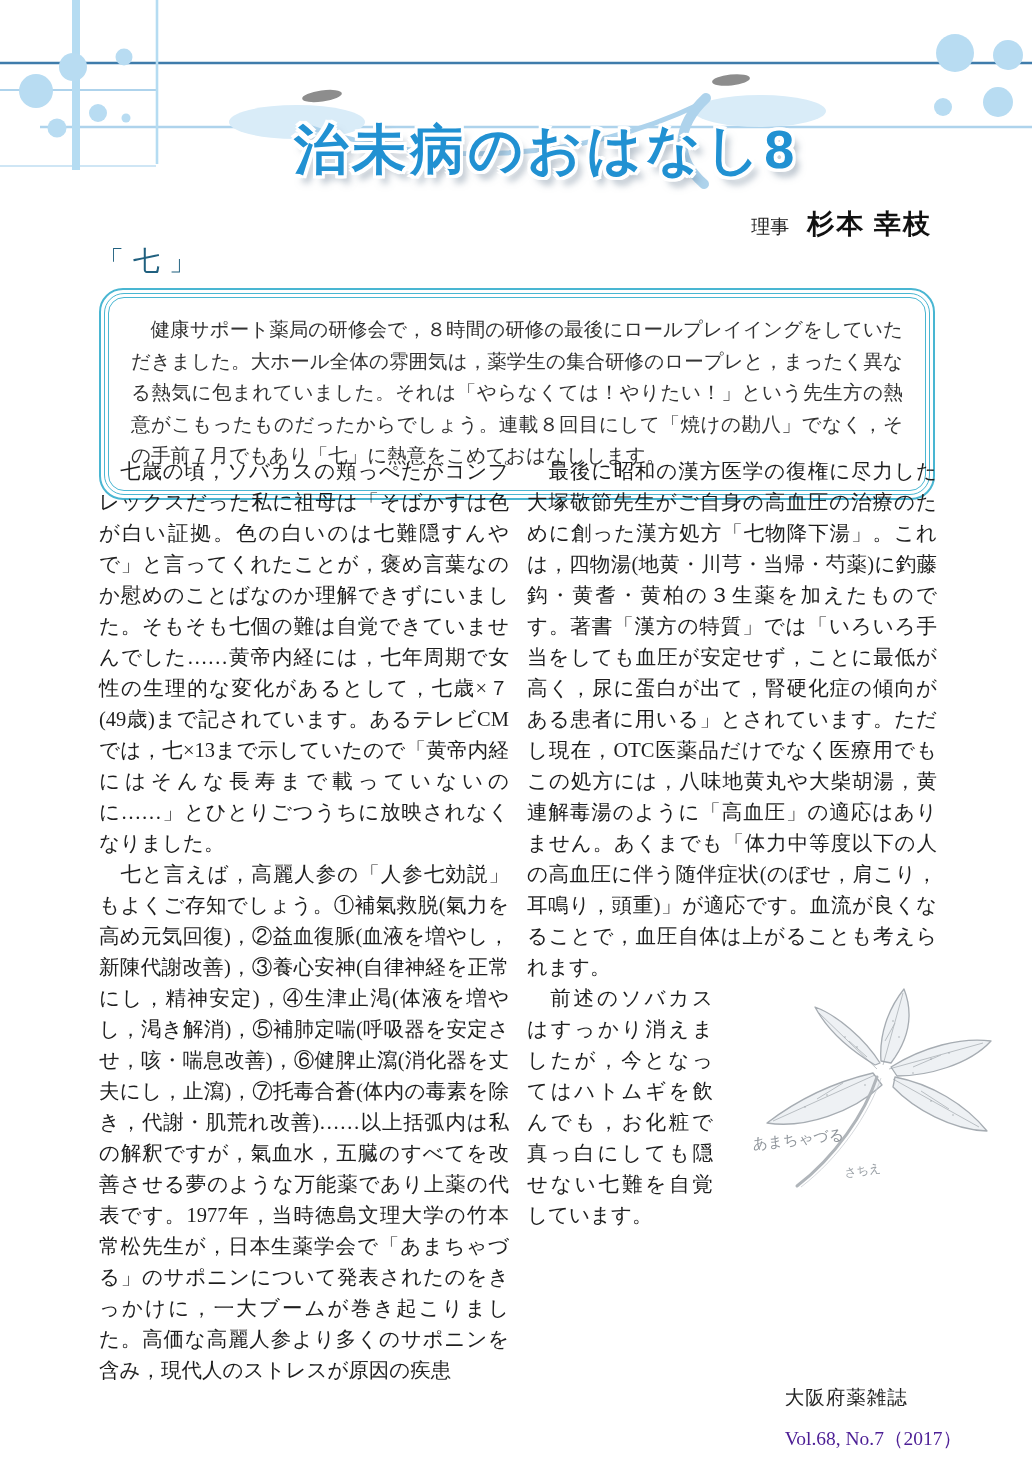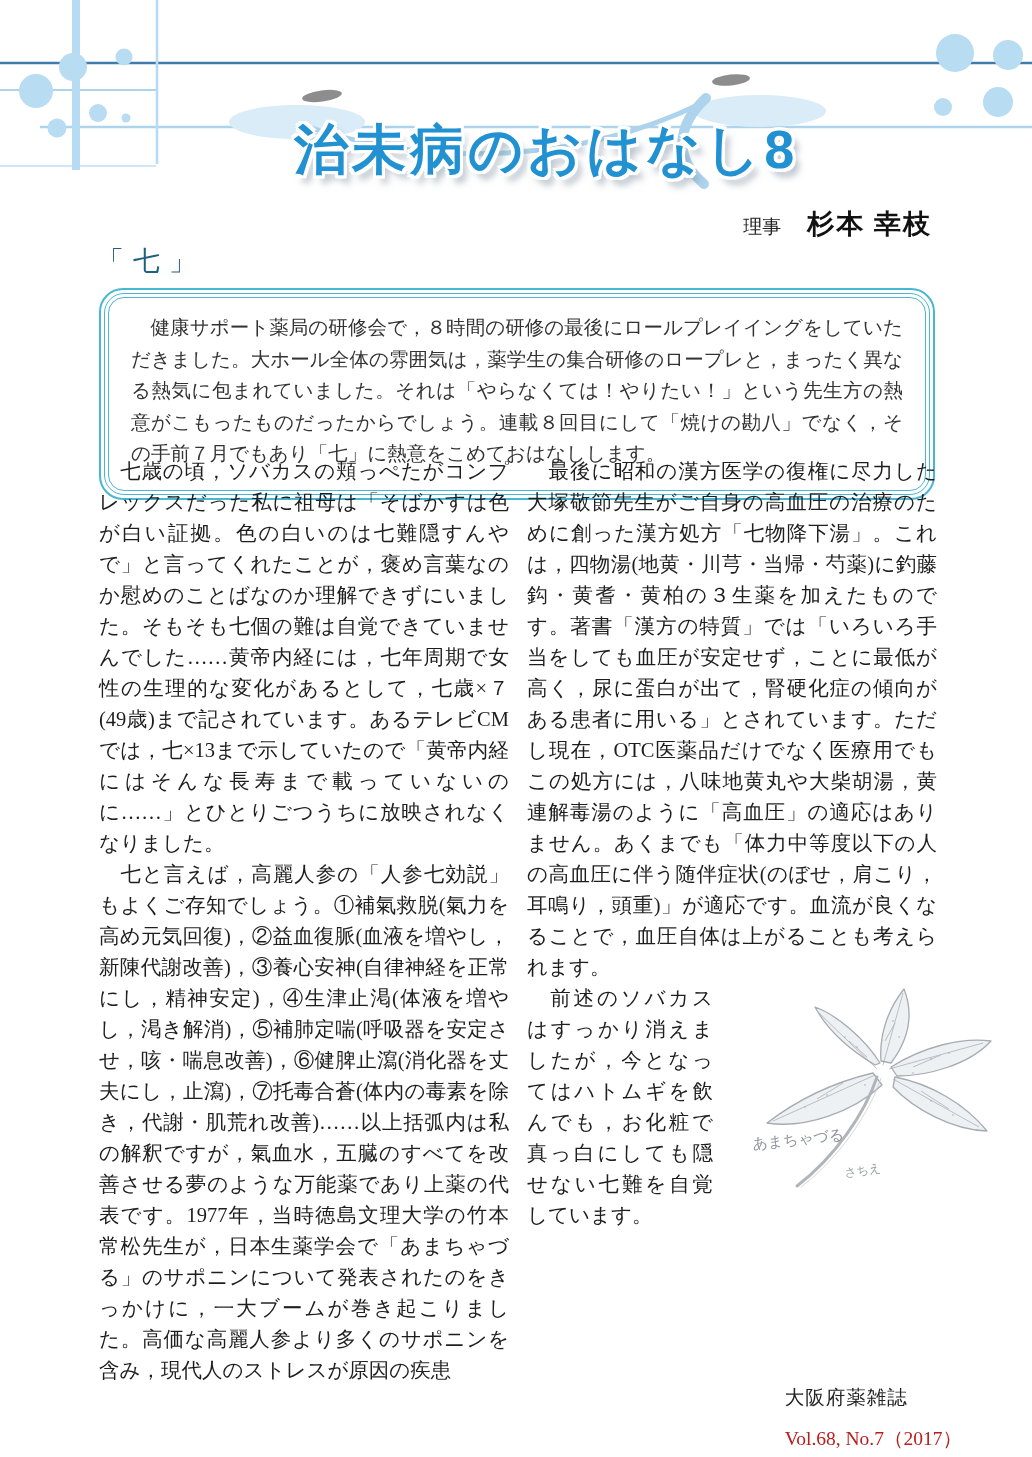--- a/index.html
+++ b/index.html
@@ -35,21 +35,21 @@
       -3px 0 0 #fff, 3px 0 0 #fff, 0 -3px 0 #fff, 0 3px 0 #fff,
       -2px -3px 0 #fff, 2px -3px 0 #fff, -2px 3px 0 #fff, 2px 3px 0 #fff,
       6px 8px 7px rgba(110,130,150,.55);
     z-index:3;
     white-space:nowrap;
     margin-left:32px;
   }
   
   #author-line{
     position:absolute;top:206px;right:100px;
-    display:flex;align-items:baseline;gap:26px;
+    display:flex;align-items:baseline;gap:18px;
     z-index:3;
   }
   #author-role{font-size:19px;color:#222;}
   #author-name{font-size:27px;font-weight:bold;color:#111;letter-spacing:2px;}
   
   #section-heading{
     position:absolute;left:97px;top:243px;
     font-size:27px;color:var(--heading-teal);
     letter-spacing:9px;
   }
@@ -64,21 +64,21 @@
     border:1.5px solid var(--box-border);
     border-radius:20px;padding:3px;
   }
   #intro-box-inner{
     border:1.5px solid var(--box-border);
     border-radius:16px;
     padding:16px 22px 18px 22px;
   }
   #intro-text{
     margin:0;
-    font-family:Liberation Mono, monospace;
+    font-family:Liberation Sans, sans-serif;
     font-size:19.5px;line-height:31.5px;color:#333;
     text-align:justify;
   }
   
   #article{
     position:absolute;left:99px;top:456px;width:838px;
     display:flex;gap:18px;
   }
   .col{width:410px;}
   .col p{
@@ -92,21 +92,21 @@
     float:right;
     width:300px;height:210px;
     margin:-2px -80px 0 4px;
   }
   
   #footer{
     position:absolute;top:1384px;right:98px;
     display:flex;align-items:baseline;gap:14px;flex-direction:column;
   }
   #footer .journal{font-size:19.5px;color:#222;letter-spacing:1px;}
-  #footer .issue{font-size:19.5px;color:#b91c1c;}
+  #footer .issue{font-size:19.5px;color:#4c1d95;}
   #footer .pageno{
     font-size:24px;font-style:italic;font-weight:bold;color:#111;
     margin-left:28px;
   }
 </style>
 </head>
 <body>
 
 <div id="page">
 

